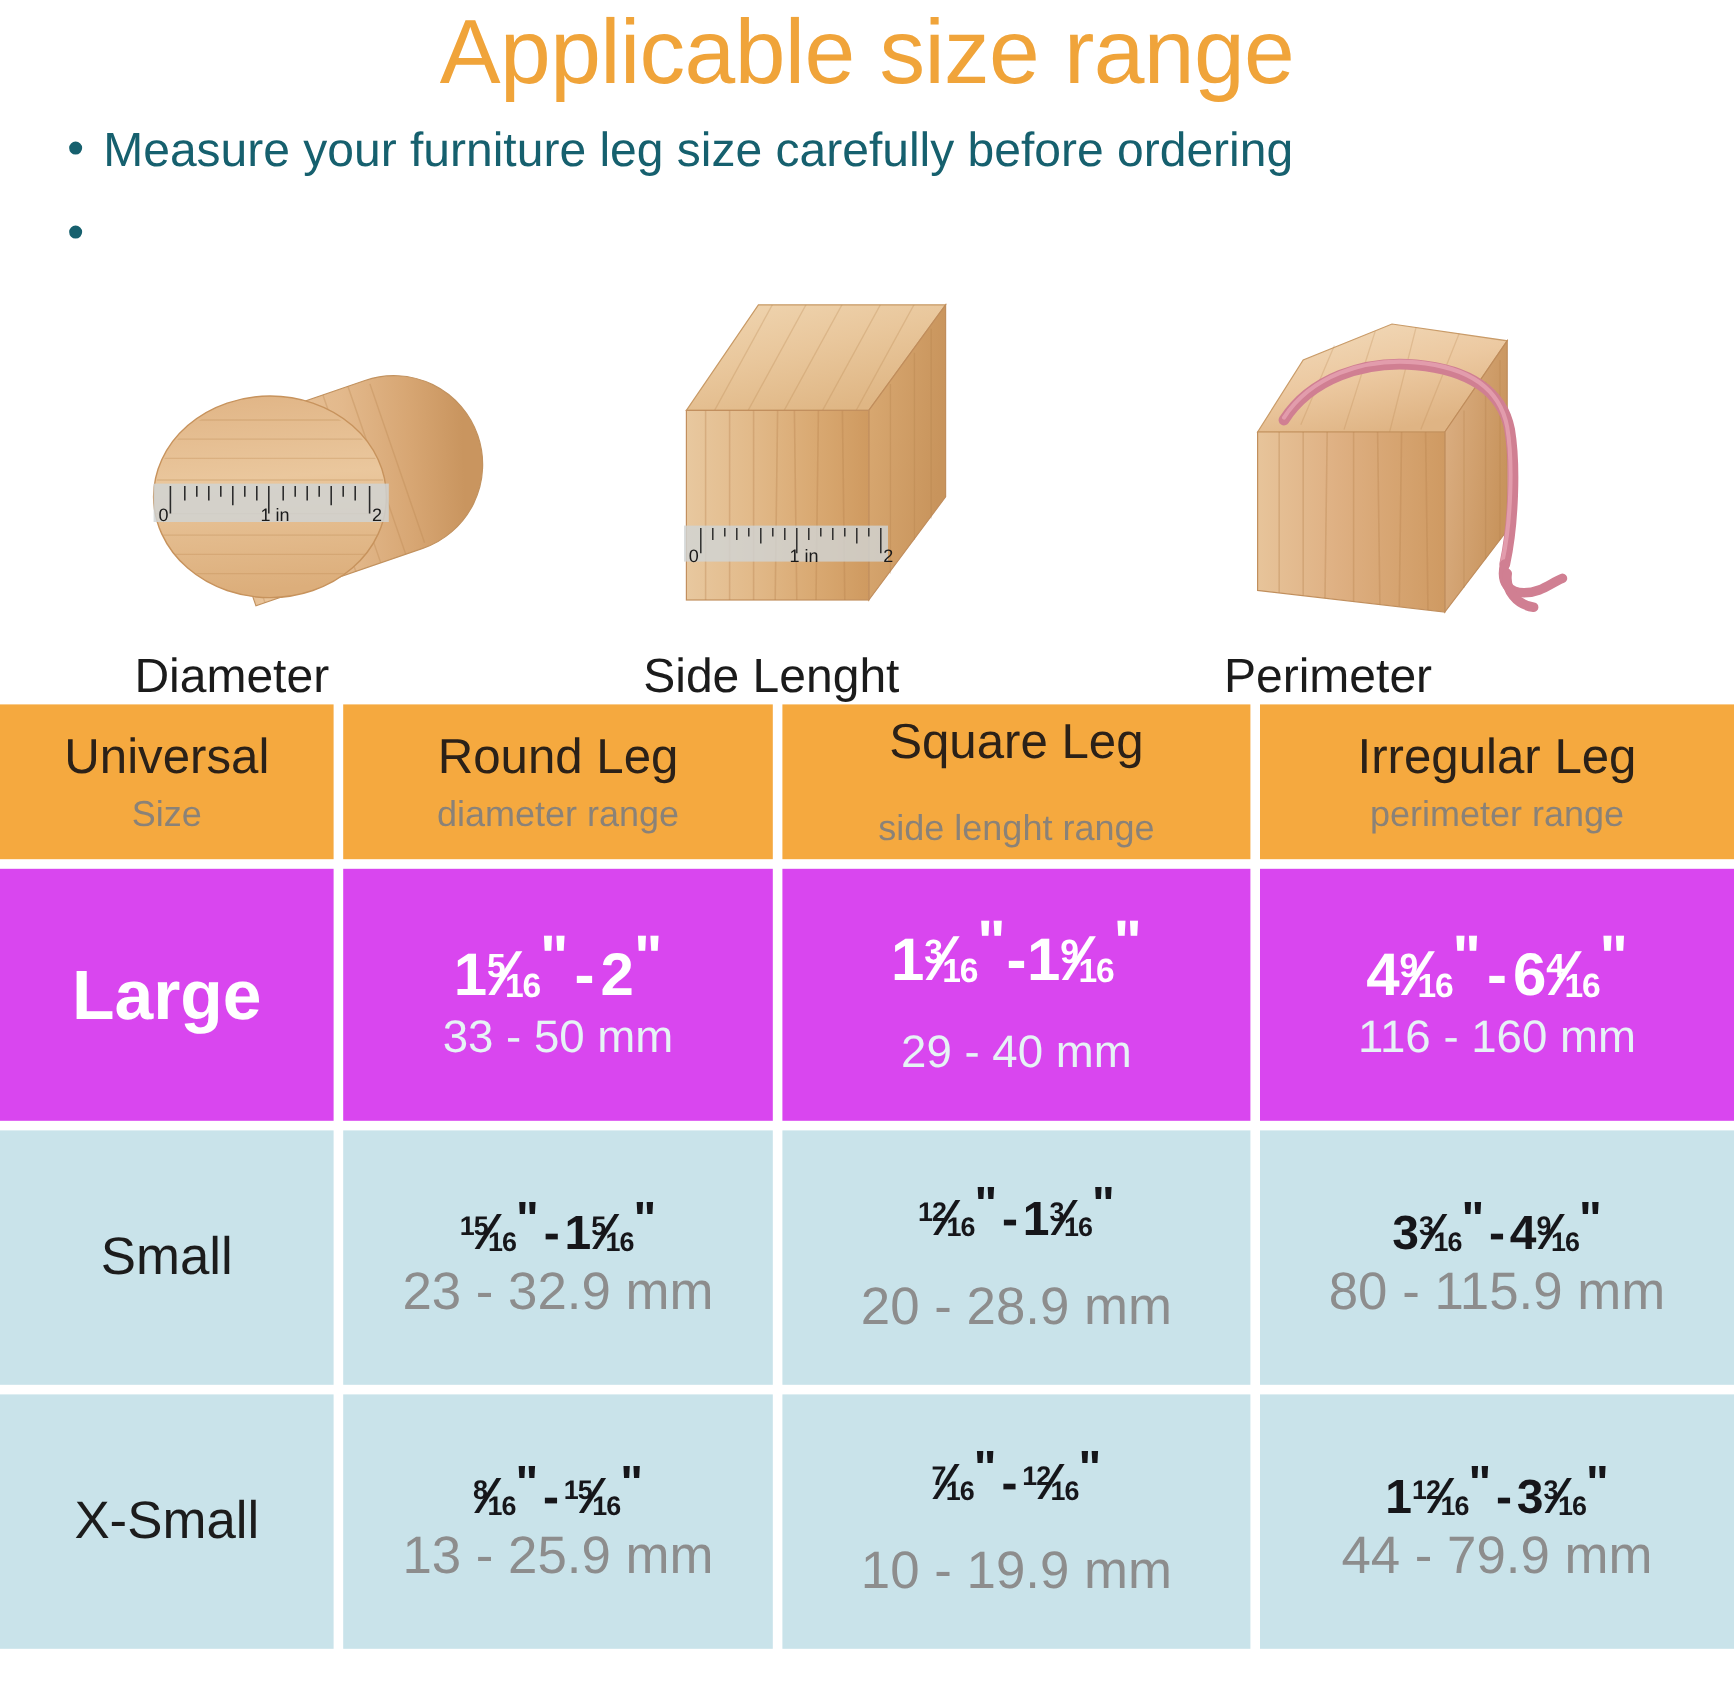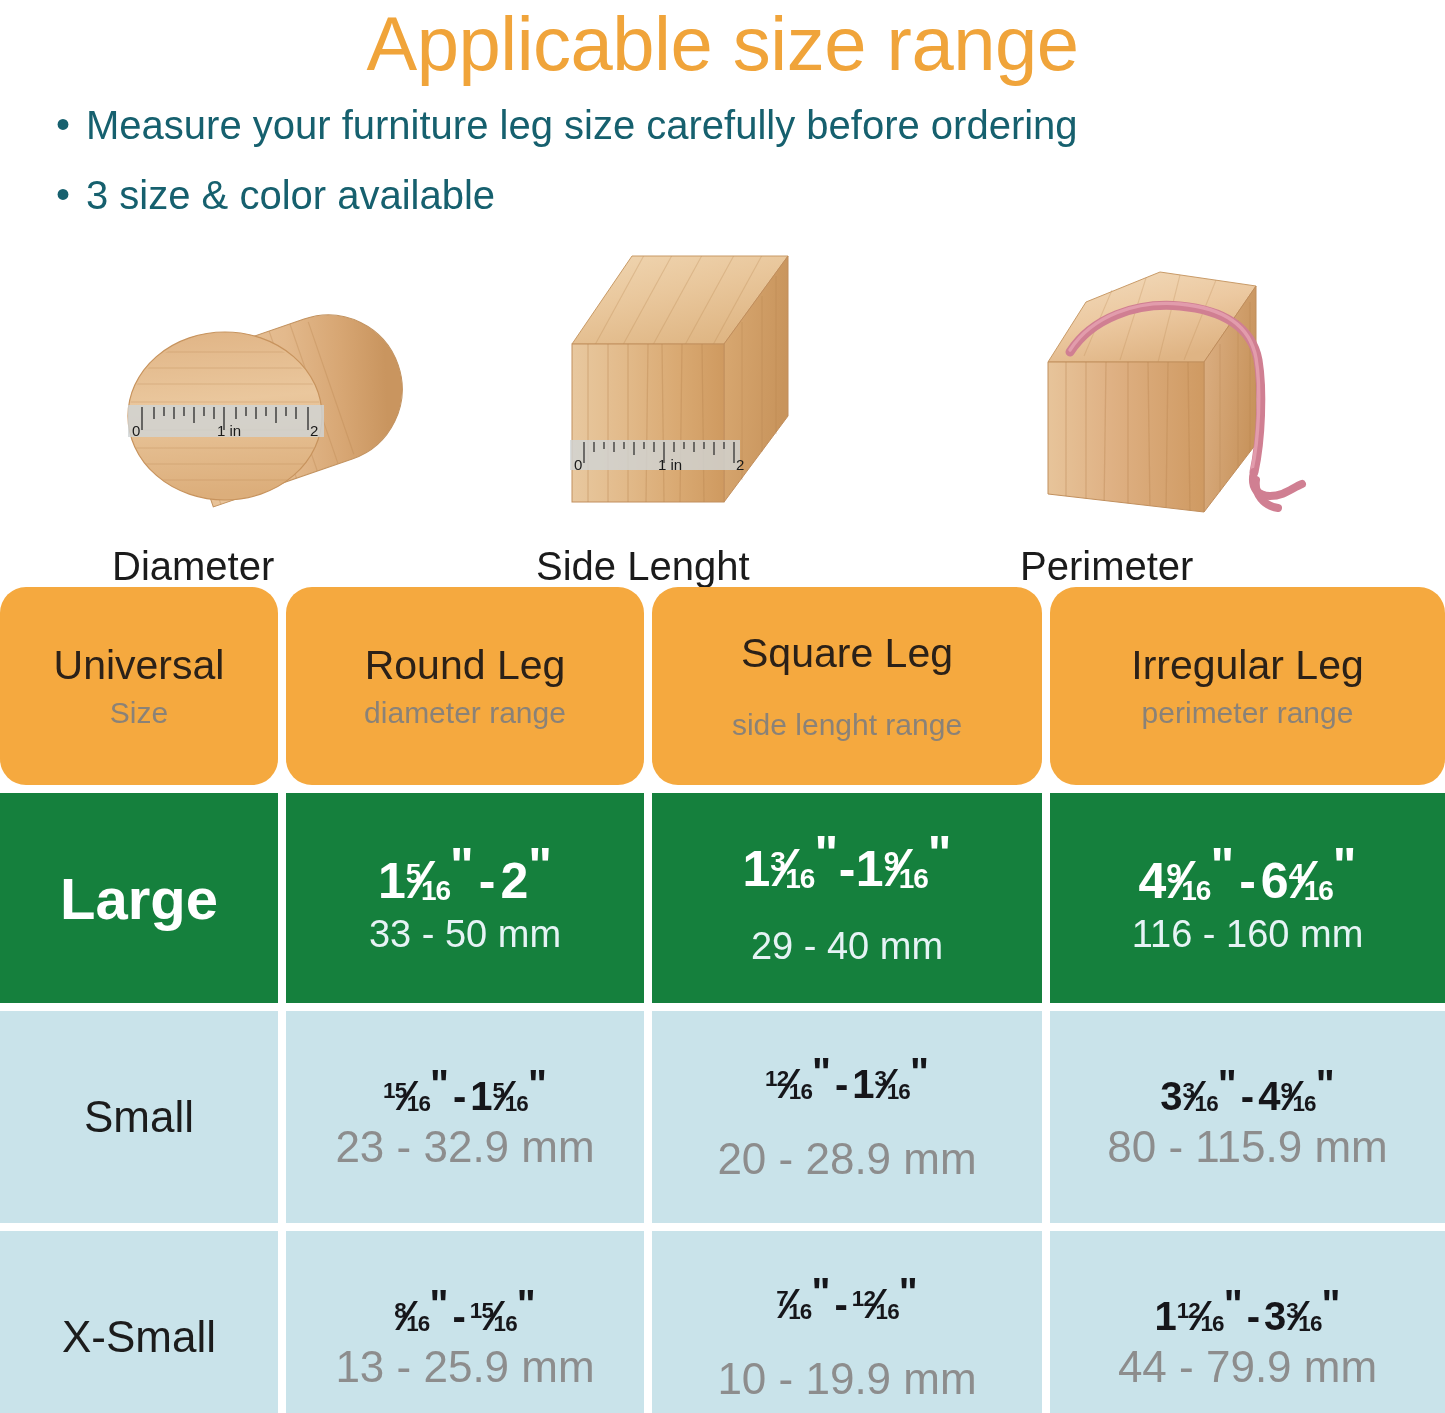--- a/index.html
+++ b/index.html
@@ -98,38 +98,37 @@
   .tcell:last-child { margin-right: 0; }
 
   .c0 { flex: 0 0 278px; }
   .c1 { flex: 0 0 358px; }
   .c2 { flex: 0 0 390px; gap: 24px; }
   .c3 { flex: 1 1 auto; }
 
   
   .row-head .tcell {
     background: #F5A93F;
-    height: 198px;
-    border-radius: 26px;
+    height: 129px;
   }
   .head-main {
     font-size: 41px;
     color: #2b2118;
     line-height: 1.1;
   }
   .head-sub {
     font-size: 30px;
     color: #8a8278;
     line-height: 1.1;
     margin-top: 8px;
   }
 
   
   .row-large .tcell {
-    background: #15803d;
+    background: #d946ef;
     height: 210px;
   }
   .row-large .size-label {
     font-size: 58px;
     font-weight: bold;
     color: #ffffff;
   }
   .row-large .inch {
     font-size: 50px;
     font-weight: bold;
@@ -197,21 +196,20 @@
 
 <div class="title">Applicable size range</div>
 
 <div class="bullets">
   <div class="bullet-row">
     <span class="bullet-dot">•</span>
     <span class="bullet-text">Measure your furniture leg size carefully before ordering</span>
   </div>
   <div class="bullet-row">
     <span class="bullet-dot">•</span>
-    <span class="bullet-text">3 size &amp; color available</span>
   </div>
 </div>
 
 <div class="illus-band">
 
   <svg class="illus illus-cyl" viewBox="0 0 290 280">
     <defs>
       <linearGradient id="woodA" x1="0" y1="0" x2="1" y2="0.2">
         <stop offset="0%" stop-color="#d9ab77"></stop>
         <stop offset="22%" stop-color="#e9c49a"></stop>

